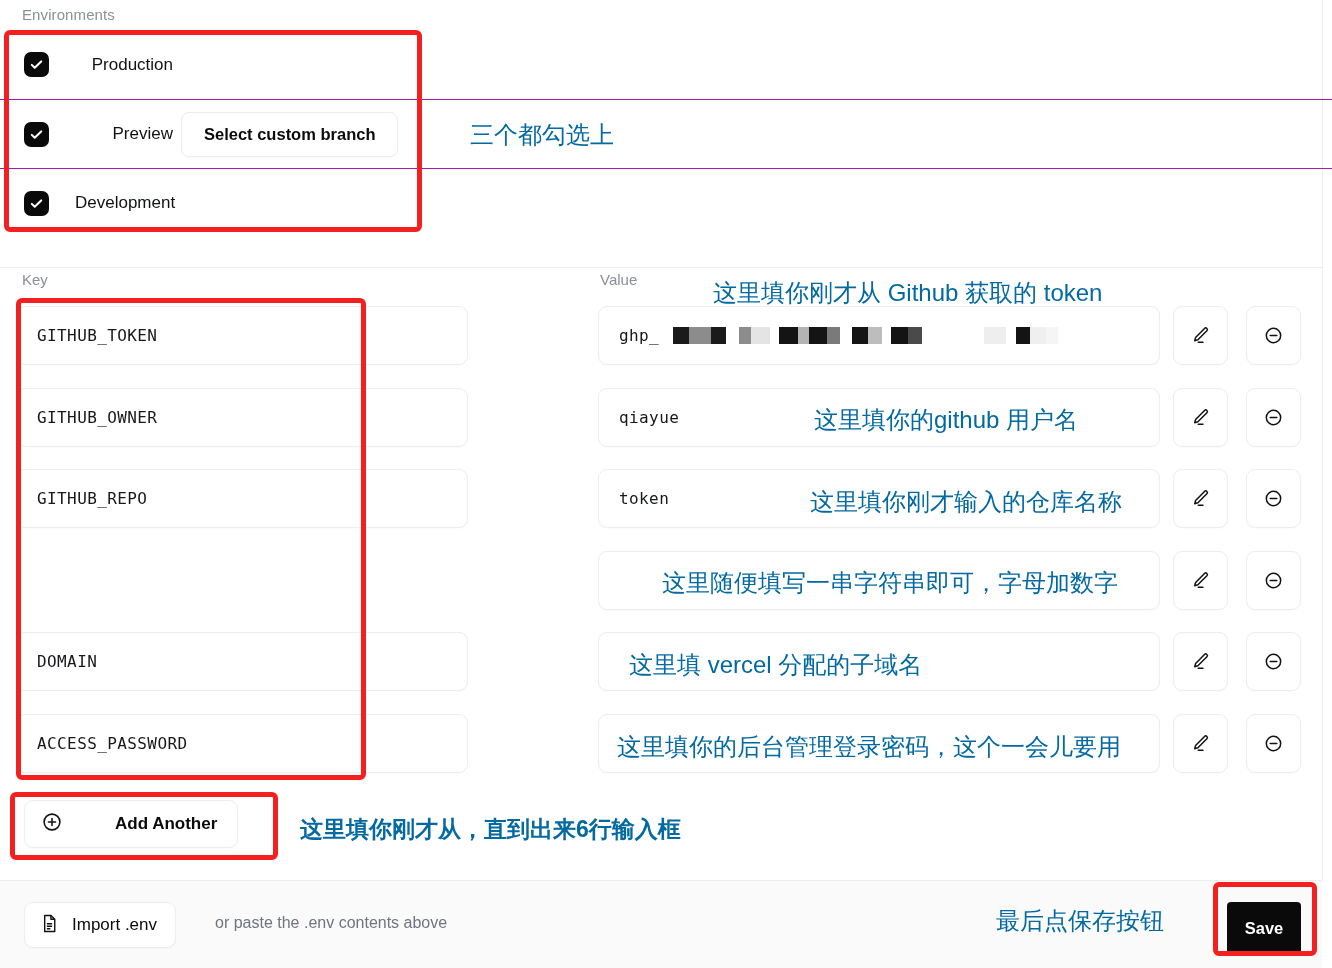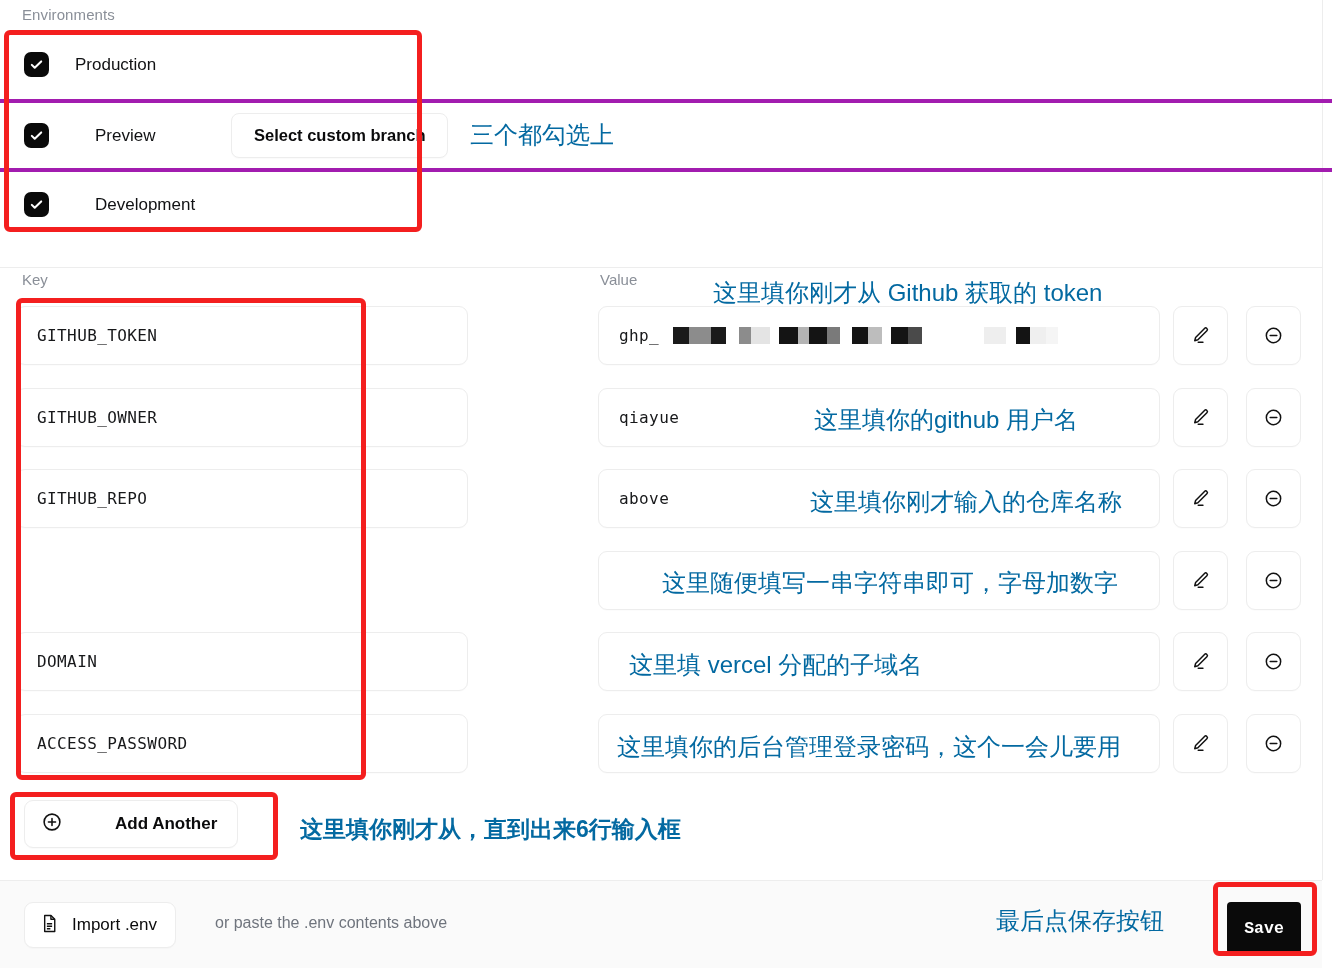--- a/index.html
+++ b/index.html
@@ -2,54 +2,54 @@
 <html><head>
 <meta charset="utf-8">
 <style>
   * { box-sizing: border-box; margin: 0; padding: 0; }
   html, body {
     width: 1332px; height: 968px;
     background: #ffffff;
     font-family: "Liberation Sans", sans-serif;
     overflow: hidden;
   }
-  .page { position: relative; width: 1332px; height: 968px; background:#fff; }
+  .page { position: relative; width: 1332px; height: 968px; background:#fff;text-align:right; }
 
   
   .card-right-edge {
     position:absolute; left:1322px; top:0; width:1px; height:880px;
     background:#ededed;
   }
 
   
   .env-label {
     position:absolute; left:22px; top:6px;
     font-size:15px; color:#8a8f98; letter-spacing:.1px;
   }
   .env-rows { position:absolute; left:0; top:30px; width:1332px; }
   .env-row {
     position:relative; height:69px; display:flex; align-items:center;
     padding-left:24px;
   }
-  .env-row + .env-row { border-top:4px solid #a21caf;gap:20px; }
+  .env-row + .env-row { border-top:1px solid #a21caf; }
   .env-sep-bottom {
     position:absolute; left:0; top:237px; width:1322px; height:1px; background:#ededed;
   }
 
   .cb {
     width:25px; height:25px; border-radius:7px; background:#0a0a0a;
     display:flex; align-items:center; justify-content:center; flex:0 0 auto;
   }
   .cb svg { display:block; }
   .env-name {
     margin-left:26px; font-size:17px; color:#111214; font-weight:400;
     min-width:98px;
   }
   .branch-btn {
-    margin-left:18px; height:45px; padding:12px 22px;
+    margin-left:8px; height:45px; padding:12px 22px;
     border:1px solid #ededed; border-radius:8px; background:#fff;
     display:flex; align-items:center; font-size:16.5px; font-weight:700;
     color:#0b0b0c; box-shadow:0 1px 1px rgba(0,0,0,.02);
   }
 
   
   .col-key {
     position:absolute; left:22px; top:271px;
     font-size:15px; color:#8a8f98;
   }
@@ -109,21 +109,21 @@
   }
   .import-btn .lbl { font-size:17px; font-weight:400; color:#0b0b0c; }
   .paste-hint {
     position:absolute; left:215px; top:33px;
     font-size:16px; color:#6f747d;
   }
   .save-btn {
     position:absolute; left:1227px; top:21px; width:74px; height:52px;
     background:#0a0a0a; color:#fff; border-radius:4px;
     display:flex; align-items:center; justify-content:center;
-    font-size:16.5px; font-weight:700;font-family:Liberation Mono, monospace;
+    font-size:16.5px; font-weight:700;
   }
 
   
   .rbox {
     position:absolute; border:5px solid #f41f1f; border-radius:6px;
     pointer-events:none;
   }
   .rtext {
     position:absolute; color:#0369a1; white-space:nowrap;
     font-family:Liberation Sans, sans-serif;
@@ -242,21 +242,21 @@
             <path d="M8.2 12h7.6"></path>
           </svg>
       </div>
     </div>
 
     <div class="row">
       <div class="inp key">
         <span class="mono">GITHUB_REPO</span>
       </div>
       <div class="inp value">
-        <span class="mono">above</span>
+        <span class="mono">token</span>
       </div>
       <div class="iconbtn edit">
         <svg width="21" height="21" viewBox="0 0 24 24" fill="none" stroke="#111" stroke-width="1.7" stroke-linecap="round" stroke-linejoin="round">
             <path d="M16.6 3.9a1.9 1.9 0 0 1 2.7 2.7L9 16.9l-3.6 1 1-3.6z"></path>
             <path d="M9.4 19.6h5.4"></path>
           </svg>
       </div>
       <div class="iconbtn remove">
         <svg width="21" height="21" viewBox="0 0 24 24" fill="none" stroke="#111" stroke-width="1.7" stroke-linecap="round">
             <circle cx="12" cy="12" r="8.2"></circle>

